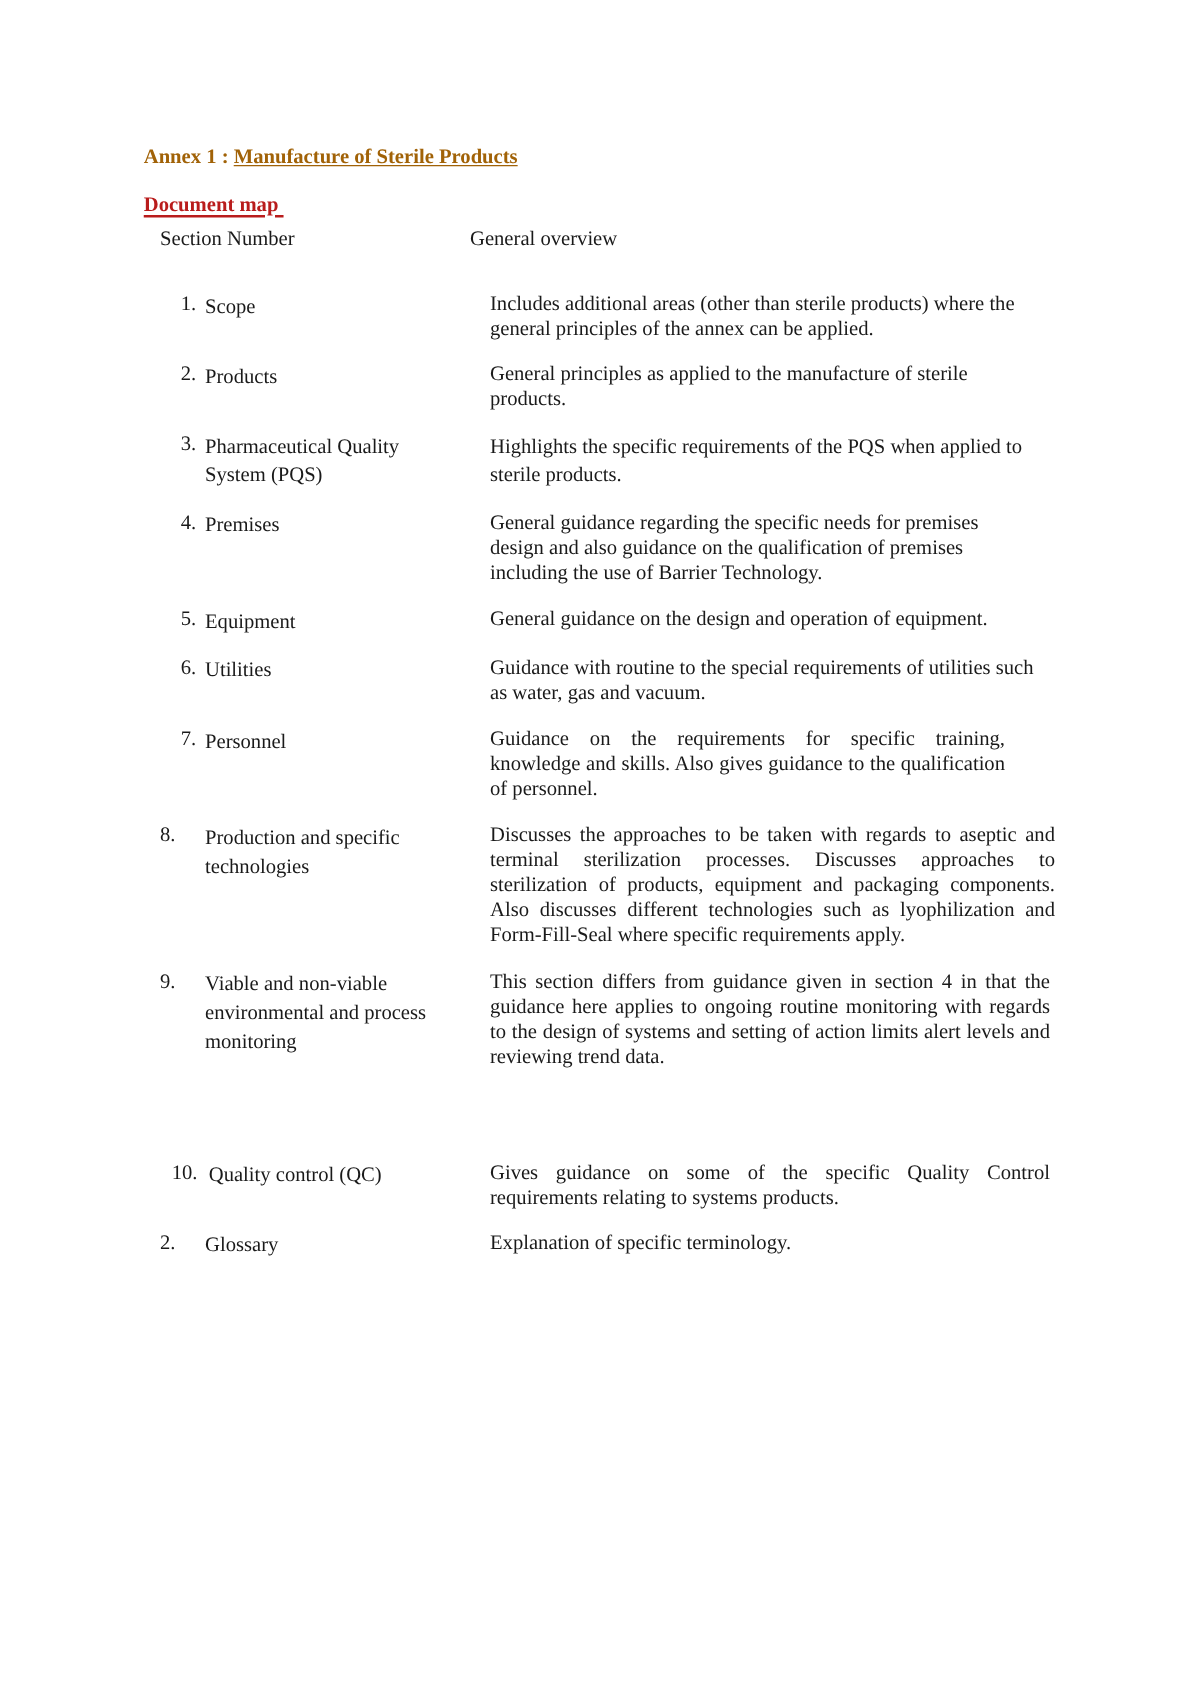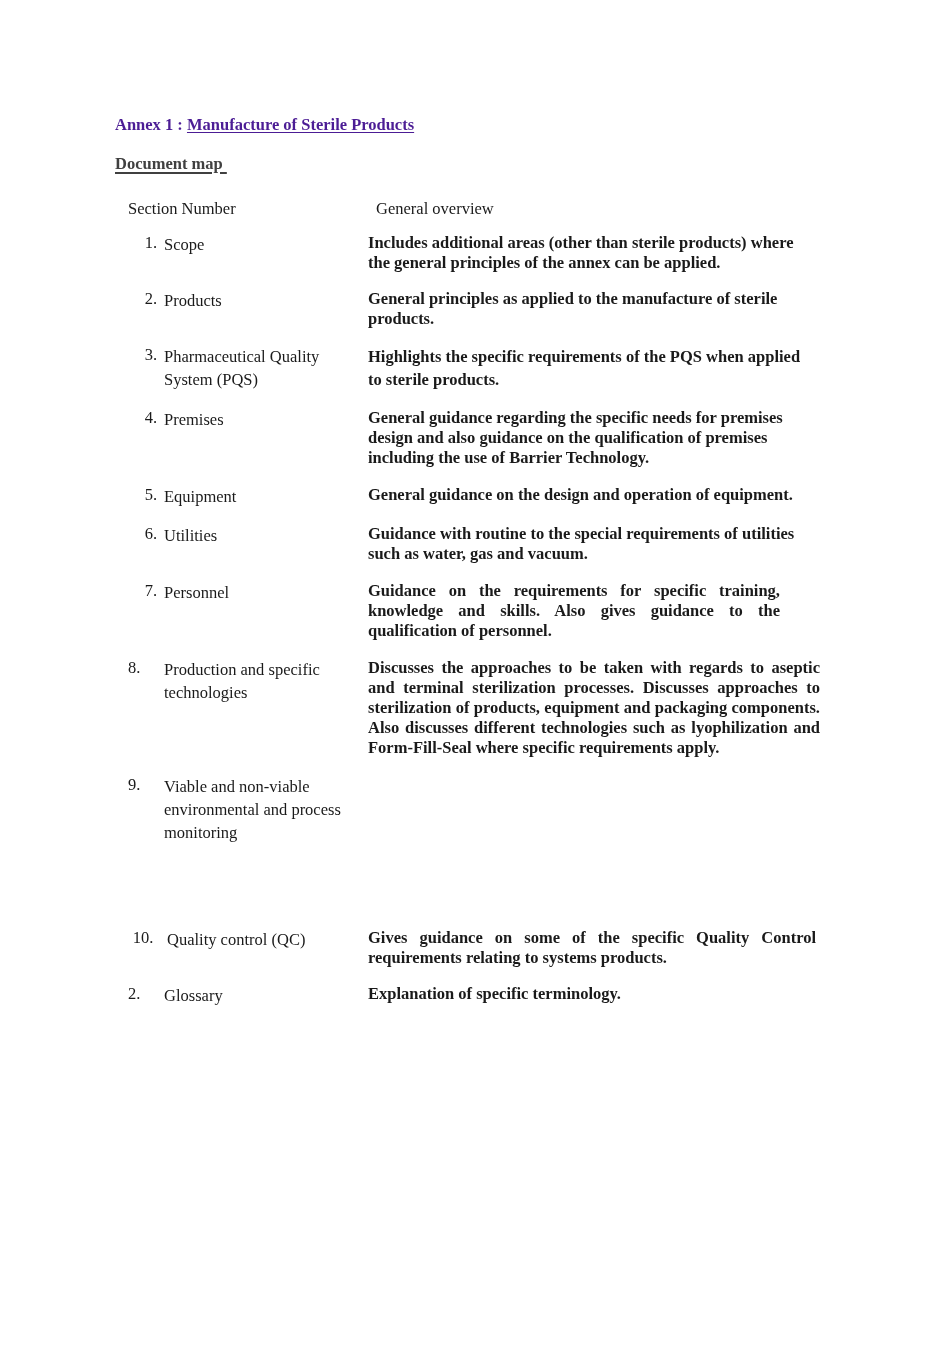--- a/index.html
+++ b/index.html
@@ -3,37 +3,37 @@
 <meta charset="utf-8">
 <style>
   html, body { margin: 0; padding: 0; background: #ffffff; }
   body {
     width: 950px; height: 1345px; position: relative; overflow: hidden;
     font-family: "Liberation Serif", "DejaVu Serif", serif;
     color: #1a1a1a;
   }
   .title {
     position: absolute; left: 115px; top: 115px;
-    font-size: 16.5px; font-weight: bold; color: #4c1d95;
+    font-size: 16.5px; font-weight: bold; color: #a16207;
     white-space: nowrap;
   }
   .title .link { text-decoration: underline; text-decoration-thickness: 1px; text-underline-offset: 2px; }
   .subhead {
     position: absolute; left: 115px; top: 154px;
-    font-size: 16.5px; font-weight: bold; color: #404040;
+    font-size: 16.5px; font-weight: bold; color: #b91c1c;
     text-decoration: underline; text-decoration-thickness: 1.5px; text-underline-offset: 3px;
     white-space: pre;
   }
-  .hdr { position: absolute; top: 199px; font-size: 16.5px; }
+  .hdr { position: absolute; top: 181px; font-size: 16.5px; }
   .hdr.c1 { left: 128px; }
   .hdr.c2 { left: 376px; }
   .row { position: absolute; left: 0; width: 950px; font-size: 16.5px; }
   .num { position: absolute; text-align: right; }
   .label { position: absolute; left: 164px; width: 200px; line-height: 23px; }
-  .desc { position: absolute; left: 368px; width: 448px; line-height: 20px; text-align: justify; font-weight: bold; }
+  .desc { position: absolute; left: 392px; width: 448px; line-height: 20px; text-align: justify; }
   .desc p { margin: 0; }
   .desc p + p { margin-top: 16px; }
   .desc.nj { text-align: left; }
 </style>
 </head>
 <body>
 
 <div class="title">
   <span>Annex 1 : </span><span class="link">Manufacture of Sterile Products</span>
 </div>
@@ -106,25 +106,26 @@
     <span class="label" style="width:180px">Production and specific technologies</span>
     <div class="desc" style="width:452px">
         <p>Discusses the approaches to be taken with regards to aseptic and terminal sterilization processes. Discusses approaches to sterilization of products, equipment and packaging components. Also discusses different technologies such as lyophilization and Form-Fill-Seal where specific requirements apply.</p>
       </div>
   </div>
 
   <div class="row" style="top:775px">
     <span class="num" style="left:128px;width:22px;text-align:left">9.</span>
     <span class="label" style="width:195px">Viable and non-viable environmental and process monitoring</span>
     <div class="desc" style="width:448px">
+      <p>This section differs from guidance given in section 4 in that the guidance here applies to ongoing routine monitoring with regards to the design of systems and setting of action limits alert levels and reviewing trend data.</p>
     </div>
   </div>
 
   <div class="row" style="top:928px">
-    <span class="num" style="left:128px;width:30px;text-align:center">10.</span>
+    <span class="num" style="left:128px;width:30px;text-align:right">10.</span>
     <span class="label" style="left:167px">Quality control (QC)</span>
     <div class="desc" style="width:448px">
         <p>Gives guidance on some of the specific Quality Control requirements relating to systems products.</p>
       </div>
   </div>
 
   <div class="row" style="top:984px">
     <span class="num" style="left:128px;width:30px;text-align:left">2.</span>
     <span class="label">Glossary</span>
     <div class="desc nj" style="width:448px">

